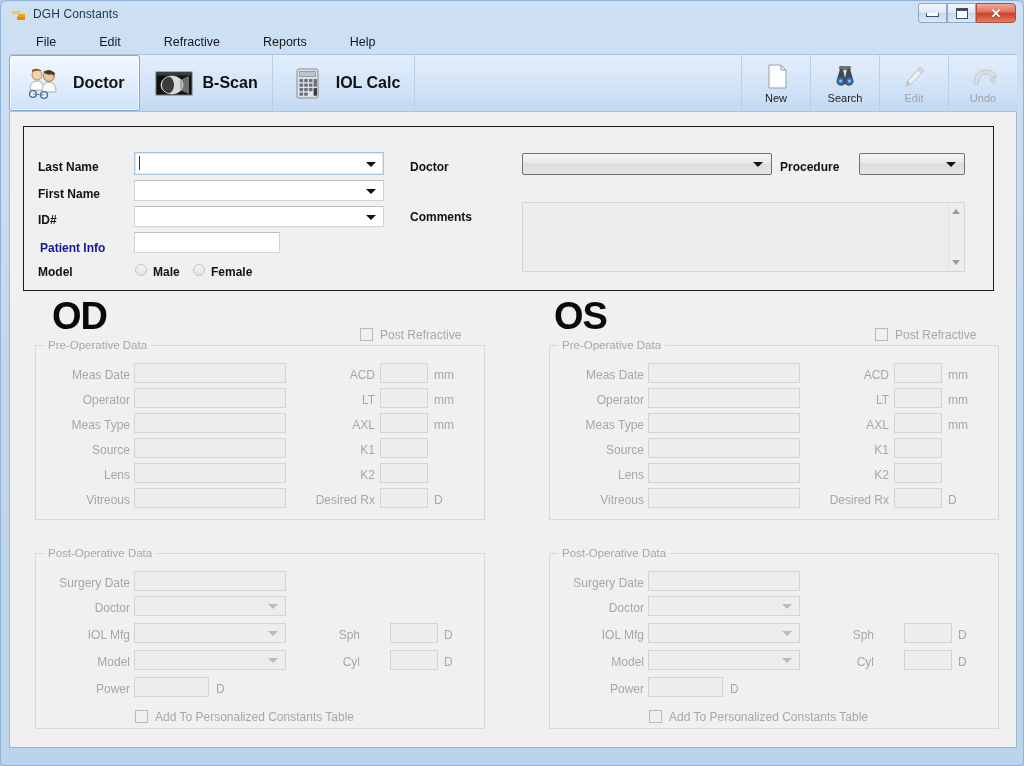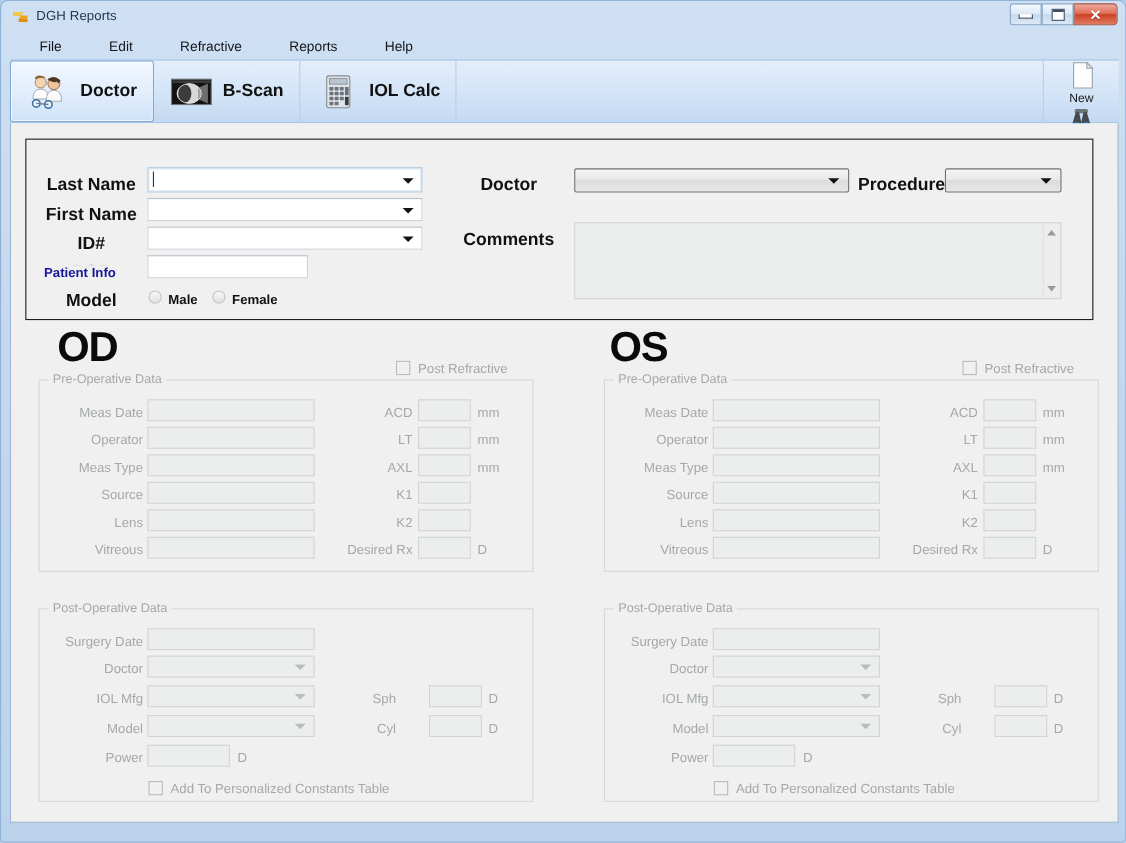--- a/index.html
+++ b/index.html
@@ -126,21 +126,21 @@
   }
   .tb-ico { width: 40px; height: 34px; position: relative; flex: 0 0 auto; }
   .tb-label {
     font-size: 16px;
     font-weight: bold;
     color: #111;
     margin-left: 9px;
     white-space: nowrap;
   }
 
-  .tb-group-right { position: absolute; right: 0; top: 0; height: 56px; display: flex; flex-direction: column; }
+  .tb-group-right { position: absolute; right: 0; top: 0; height: 56px; display: flex; }
   .tb-rbtn {
     width: 69px;
     height: 56px;
     display: flex;
     flex-direction: column;
     align-items: center;
     justify-content: center;
     border-left: 1px solid #b9cee7;
     box-sizing: border-box;
     cursor: default;
@@ -178,24 +178,24 @@
     background: #eff0ef;
     padding: 0 4px;
     font-size: 12px;
     font-weight: bold;
     color: #17179c;
     z-index: 3;
   }
 
   .lbl {
     position: absolute;
-    font-size: 16px;
+    font-size: 12px;
     color: #111;
     font-weight: bold;
-    text-align: center;
+    text-align: left;
     white-space: nowrap;
   }
 
   
   .wcombo {
     position: absolute;
     box-sizing: border-box;
     background: #fff;
     border: 1px solid #cfd4da;
     border-top-color: #b9c0c8;
@@ -369,21 +369,21 @@
 <body>
 
 <div id="window">
 
   <div id="titlebar">
     <svg id="title-icon" viewBox="0 0 16 15">
       <path d="M1 3 L10 3 L8 6 L14 6 L14 9 L6 9 L8 6 L1 6 Z" fill="#f0a21a"></path>
       <path d="M1 3 L10 3 L8 6 L1 6 Z" fill="#f7c842"></path>
       <path d="M6 9 L14 9 L14 12 L6 12 Z" fill="#e08c10"></path>
     </svg>
-    <div id="title-text">DGH Reports</div>
+    <div id="title-text">DGH Constants</div>
 
     <div class="wbtn" id="btn-min">
       <div class="wbtn-glyph">
           <span class="min-shape"></span>
         </div>
     </div>
     <div class="wbtn" id="btn-max">
       <div class="wbtn-glyph">
           <span class="max-shape"></span>
         </div>

